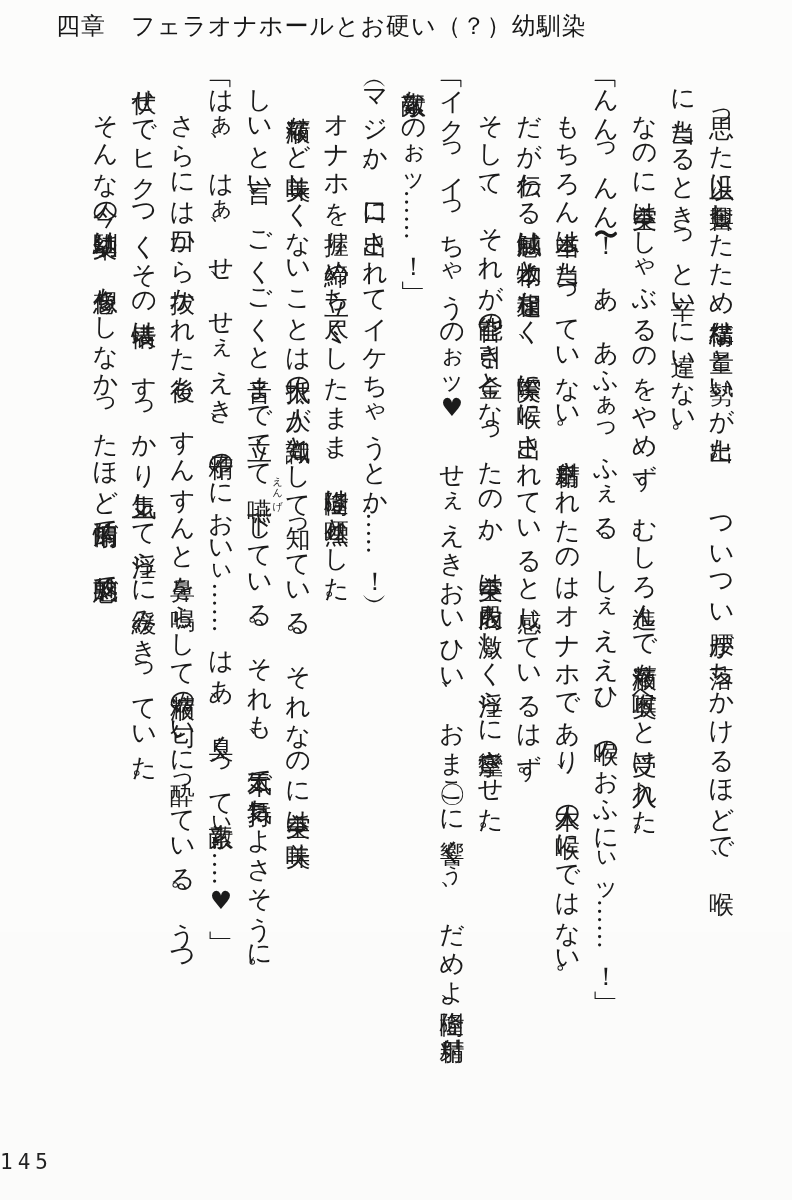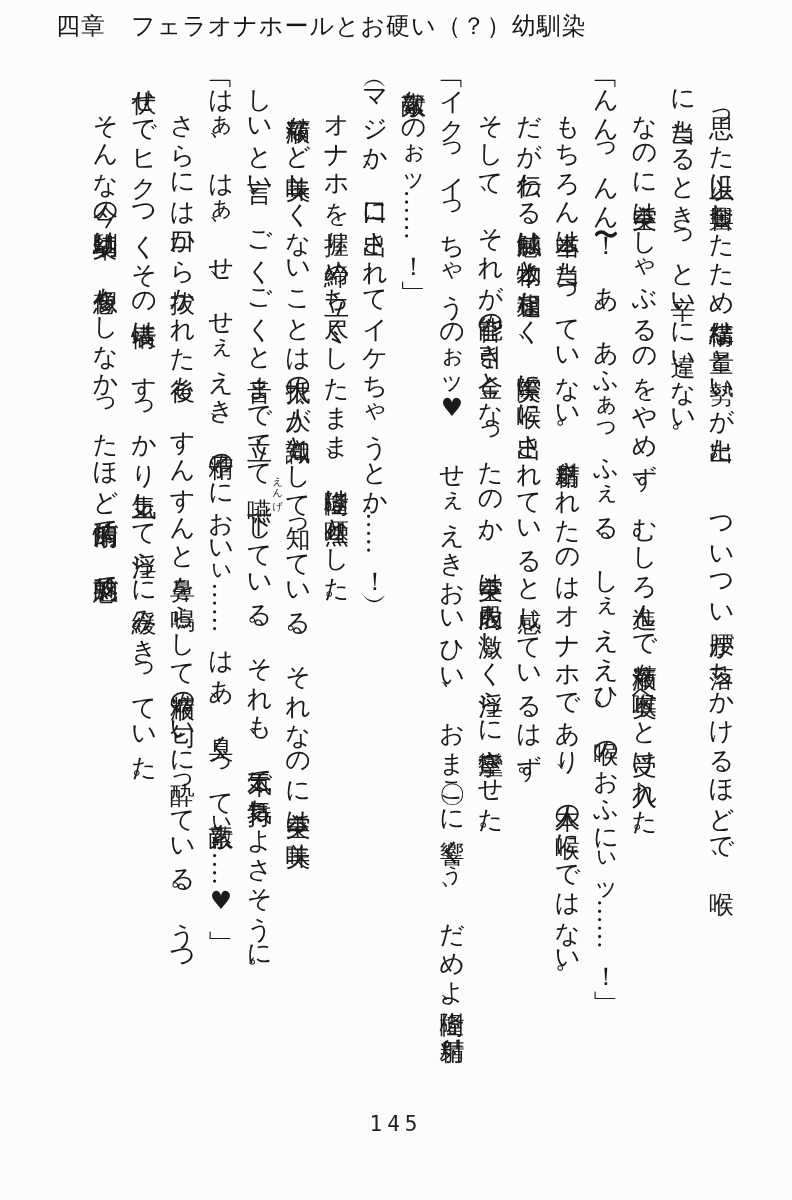--- a/index.html
+++ b/index.html
@@ -39,24 +39,24 @@
     letter-spacing: 0.4px;
     white-space: pre-line;
     color: #1b1b1b;
   }
   .body-text ruby rt {
     font-size: 10px;
     letter-spacing: 0;
   }
   .page-number {
     position: absolute;
-    top: 1112px;
+    top: 1150px;
     left: 0;
     width: 100%;
-    text-align: center;
+    text-align: left;
     font-family: "DejaVu Sans Mono", "Liberation Mono", monospace;
     font-size: 21px;
     letter-spacing: 5px;
     color: #222;
   }
 </style>
 </head>
 <body>
 
 <div class="page">

